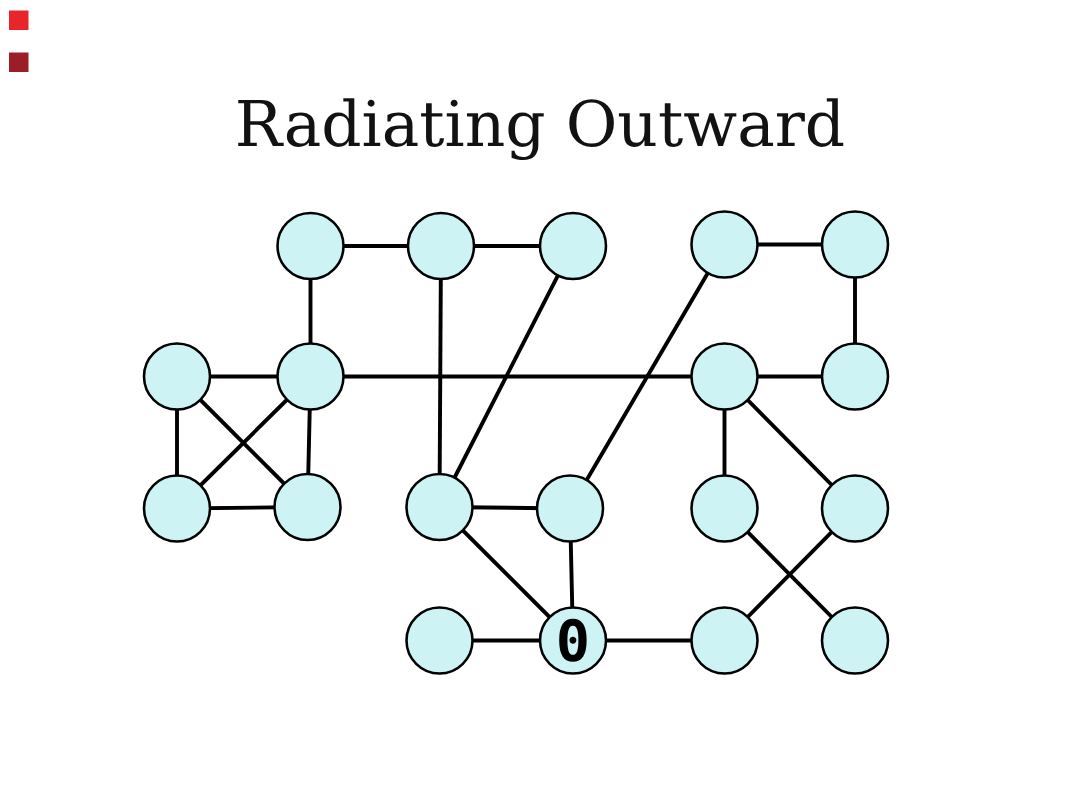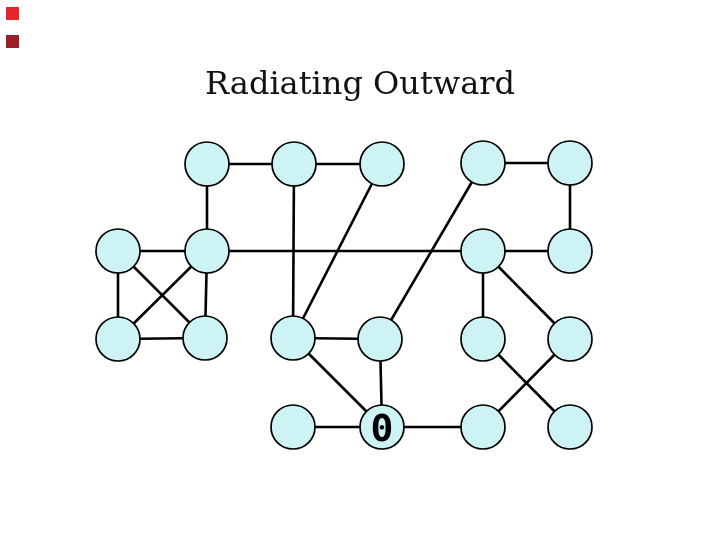--- a/index.html
+++ b/index.html
@@ -24,21 +24,21 @@
   .marker-1 { top: 7px; }
   .marker-2 { top: 35px; }
   .slide-title {
     position: absolute;
     top: 58px; left: 0;
     width: 720px;
     margin: 0;
     text-align: center;
     font-family: "DejaVu Serif", serif;
     font-weight: 500;
-    font-size: 32px;
+    font-size: 42px;
     line-height: 50px;
     color: #121212;
     letter-spacing: 0px;
   }
   svg.graph {
     position: absolute;
     left: 0; top: 0;
     width: 720px; height: 540px;
   }
   svg.graph text.node-label {

